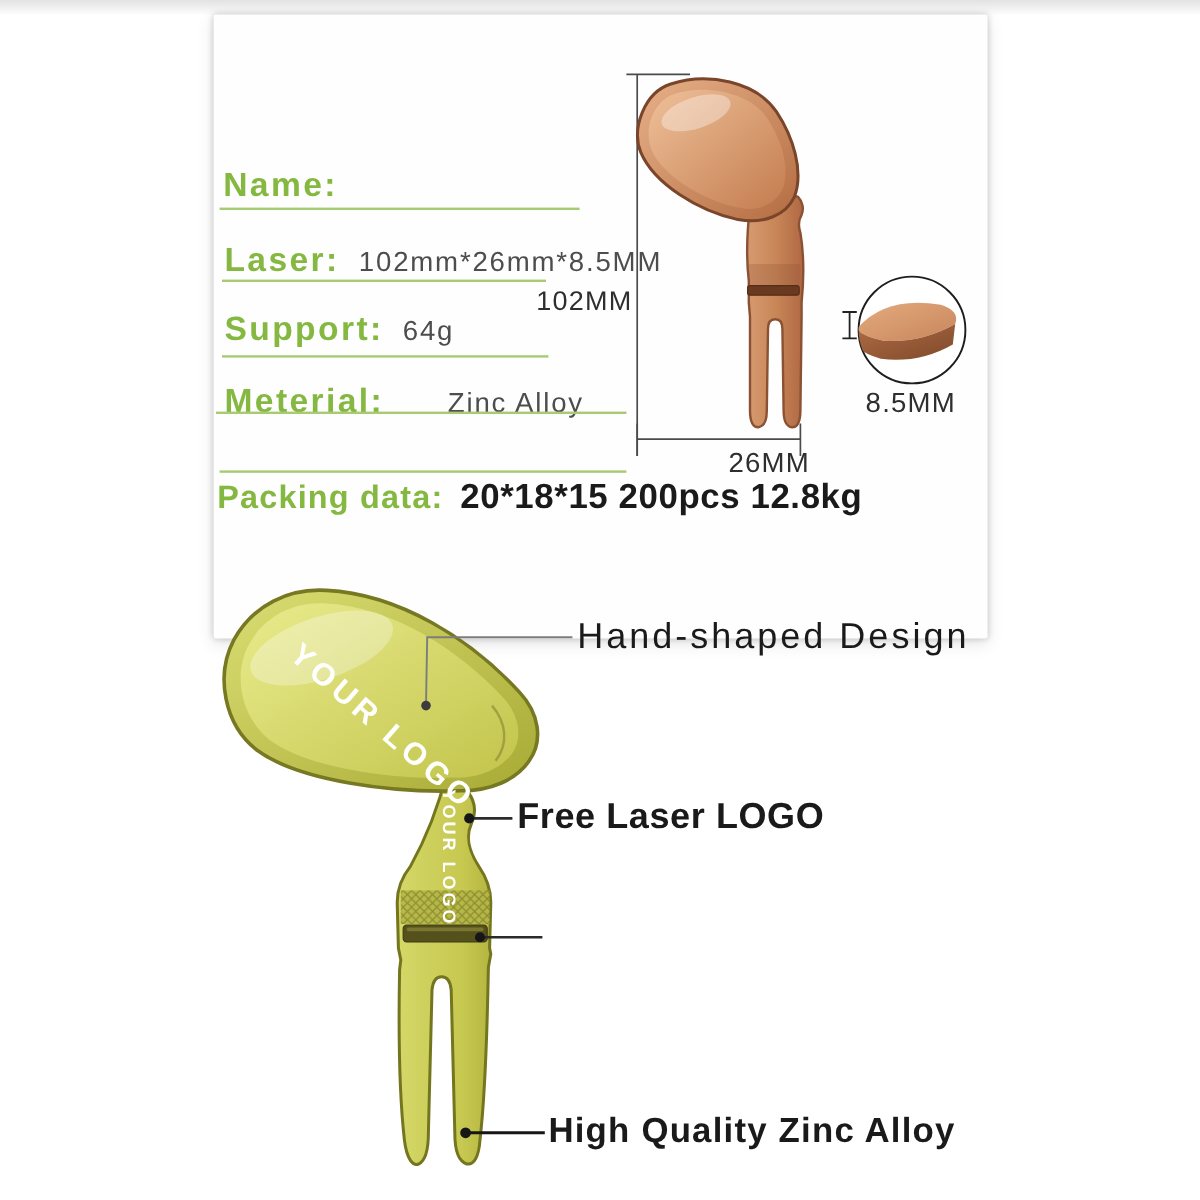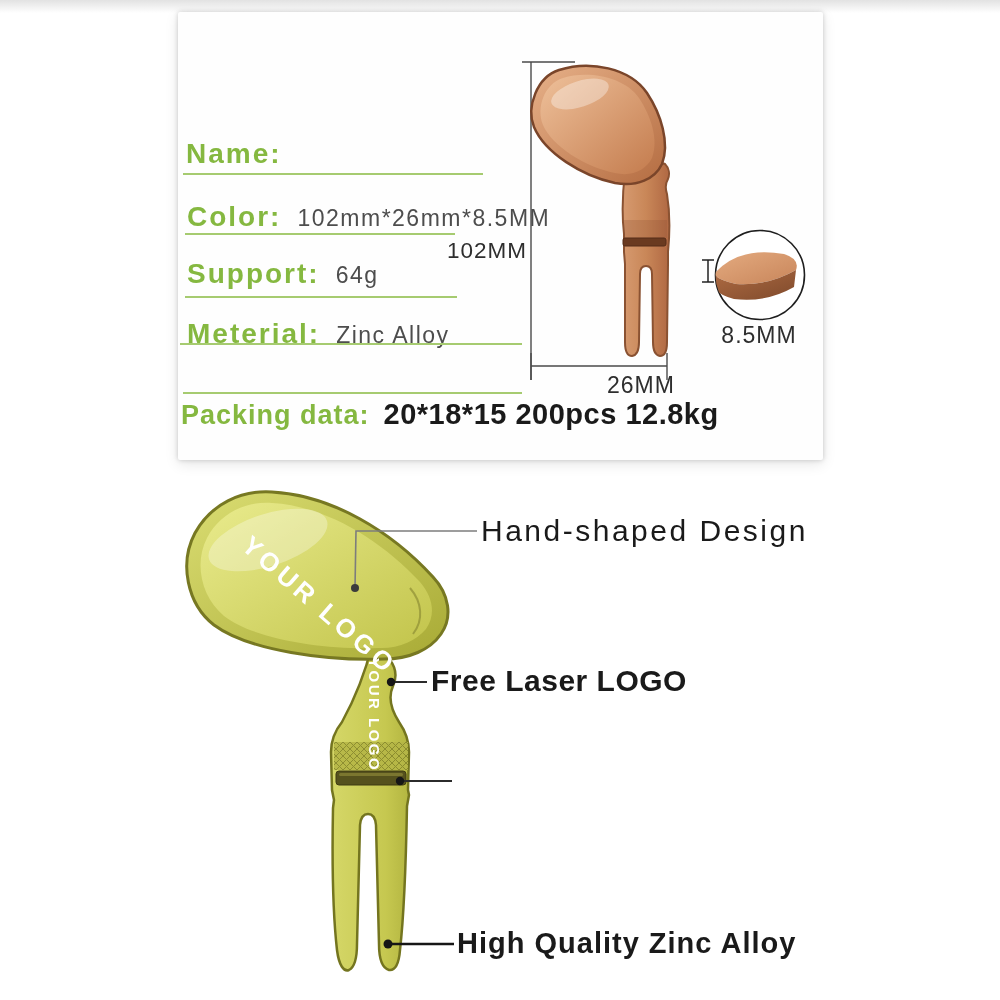--- a/index.html
+++ b/index.html
@@ -6,21 +6,21 @@
   body{
     width:1000px;height:1000px;position:relative;background:#ffffff;
     font-family:"Liberation Sans","DejaVu Sans",sans-serif;
     overflow:hidden;
   }
   .top-shade{
     position:absolute;left:0;top:0;width:1000px;height:13px;
     background:linear-gradient(#e2e2e2,rgba(255,255,255,0));
   }
   .spec-card{
-    position:absolute;left:178px;top:12px;width:645px;height:448px;
+    position:absolute;left:178px;top:12px;width:645px;height:520px;
     background:#fefefe;border-radius:2px;
     box-shadow:0 0 5px rgba(0,0,0,.18),0 4px 14px rgba(0,0,0,.10);
   }
   .spec-row{position:absolute;display:flex;align-items:baseline;white-space:nowrap;}
   .spec-label{
     color:var(--accent-green,#85b840);font-weight:700;font-size:28px;
     letter-spacing:2px;
   }
   .spec-value{
     color:var(--value-gray,#4d4d4d);font-size:23px;letter-spacing:1.5px;
@@ -46,28 +46,28 @@
 <body>
 
 <div class="top-shade"></div>
 
 <div class="spec-card">
 
   <div class="spec-row" style="left:8px;top:126px;">
     <span class="spec-label">Name:</span>
   </div>
   <div class="spec-row" style="left:9px;top:189px;">
-    <span class="spec-label">Color:</span>
+    <span class="spec-label">Laser:</span>
     <span class="spec-value">102mm*26mm*8.5MM</span>
   </div>
   <div class="spec-row" style="left:9px;top:246px;">
     <span class="spec-label">Support:</span>
     <span class="spec-value">64g</span>
   </div>
-  <div class="spec-row" style="left:9px;top:306px;">
+  <div class="spec-row" style="left:9px;top:306px;gap:37px;">
     <span class="spec-label">Meterial:</span>
     <span class="spec-value">Zinc Alloy</span>
   </div>
   <div class="spec-row packing" style="left:3px;top:386px;">
     <span class="spec-label">Packing data:</span>
     <span class="spec-value">20*18*15 200pcs 12.8kg</span>
   </div>
 
   <div class="u" style="left:5px;top:161px;width:300px;"></div>
   <div class="u" style="left:7px;top:221px;width:270px;"></div>

